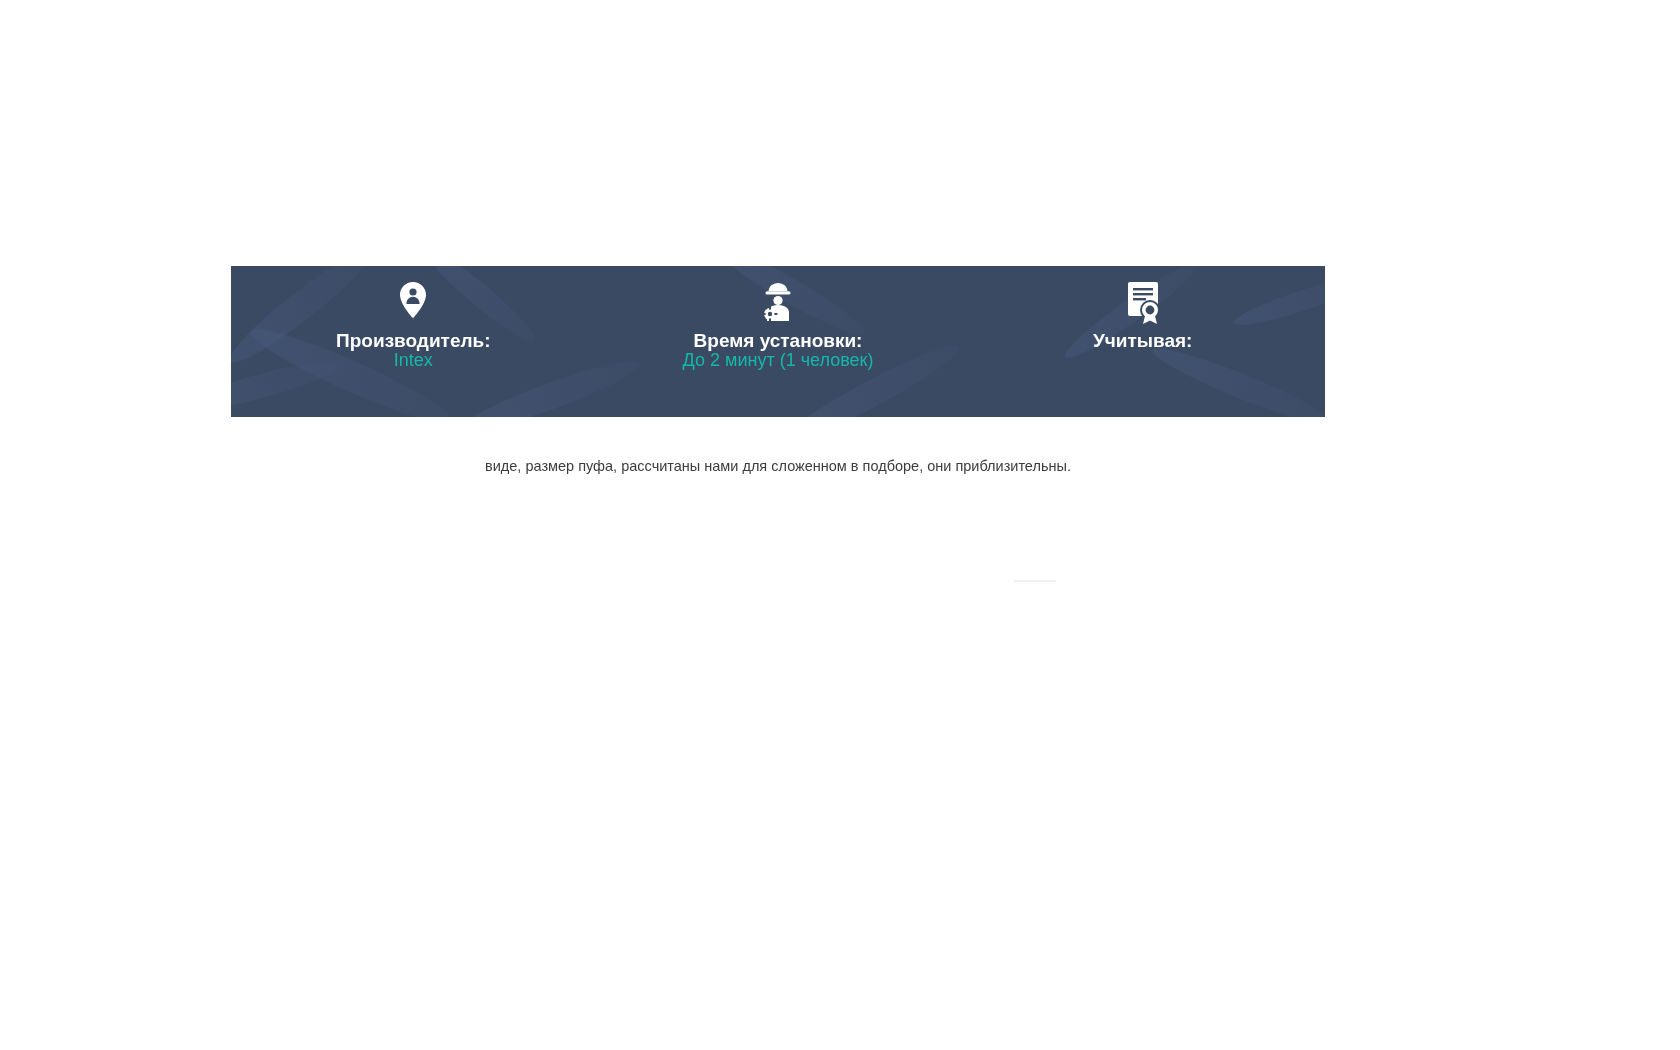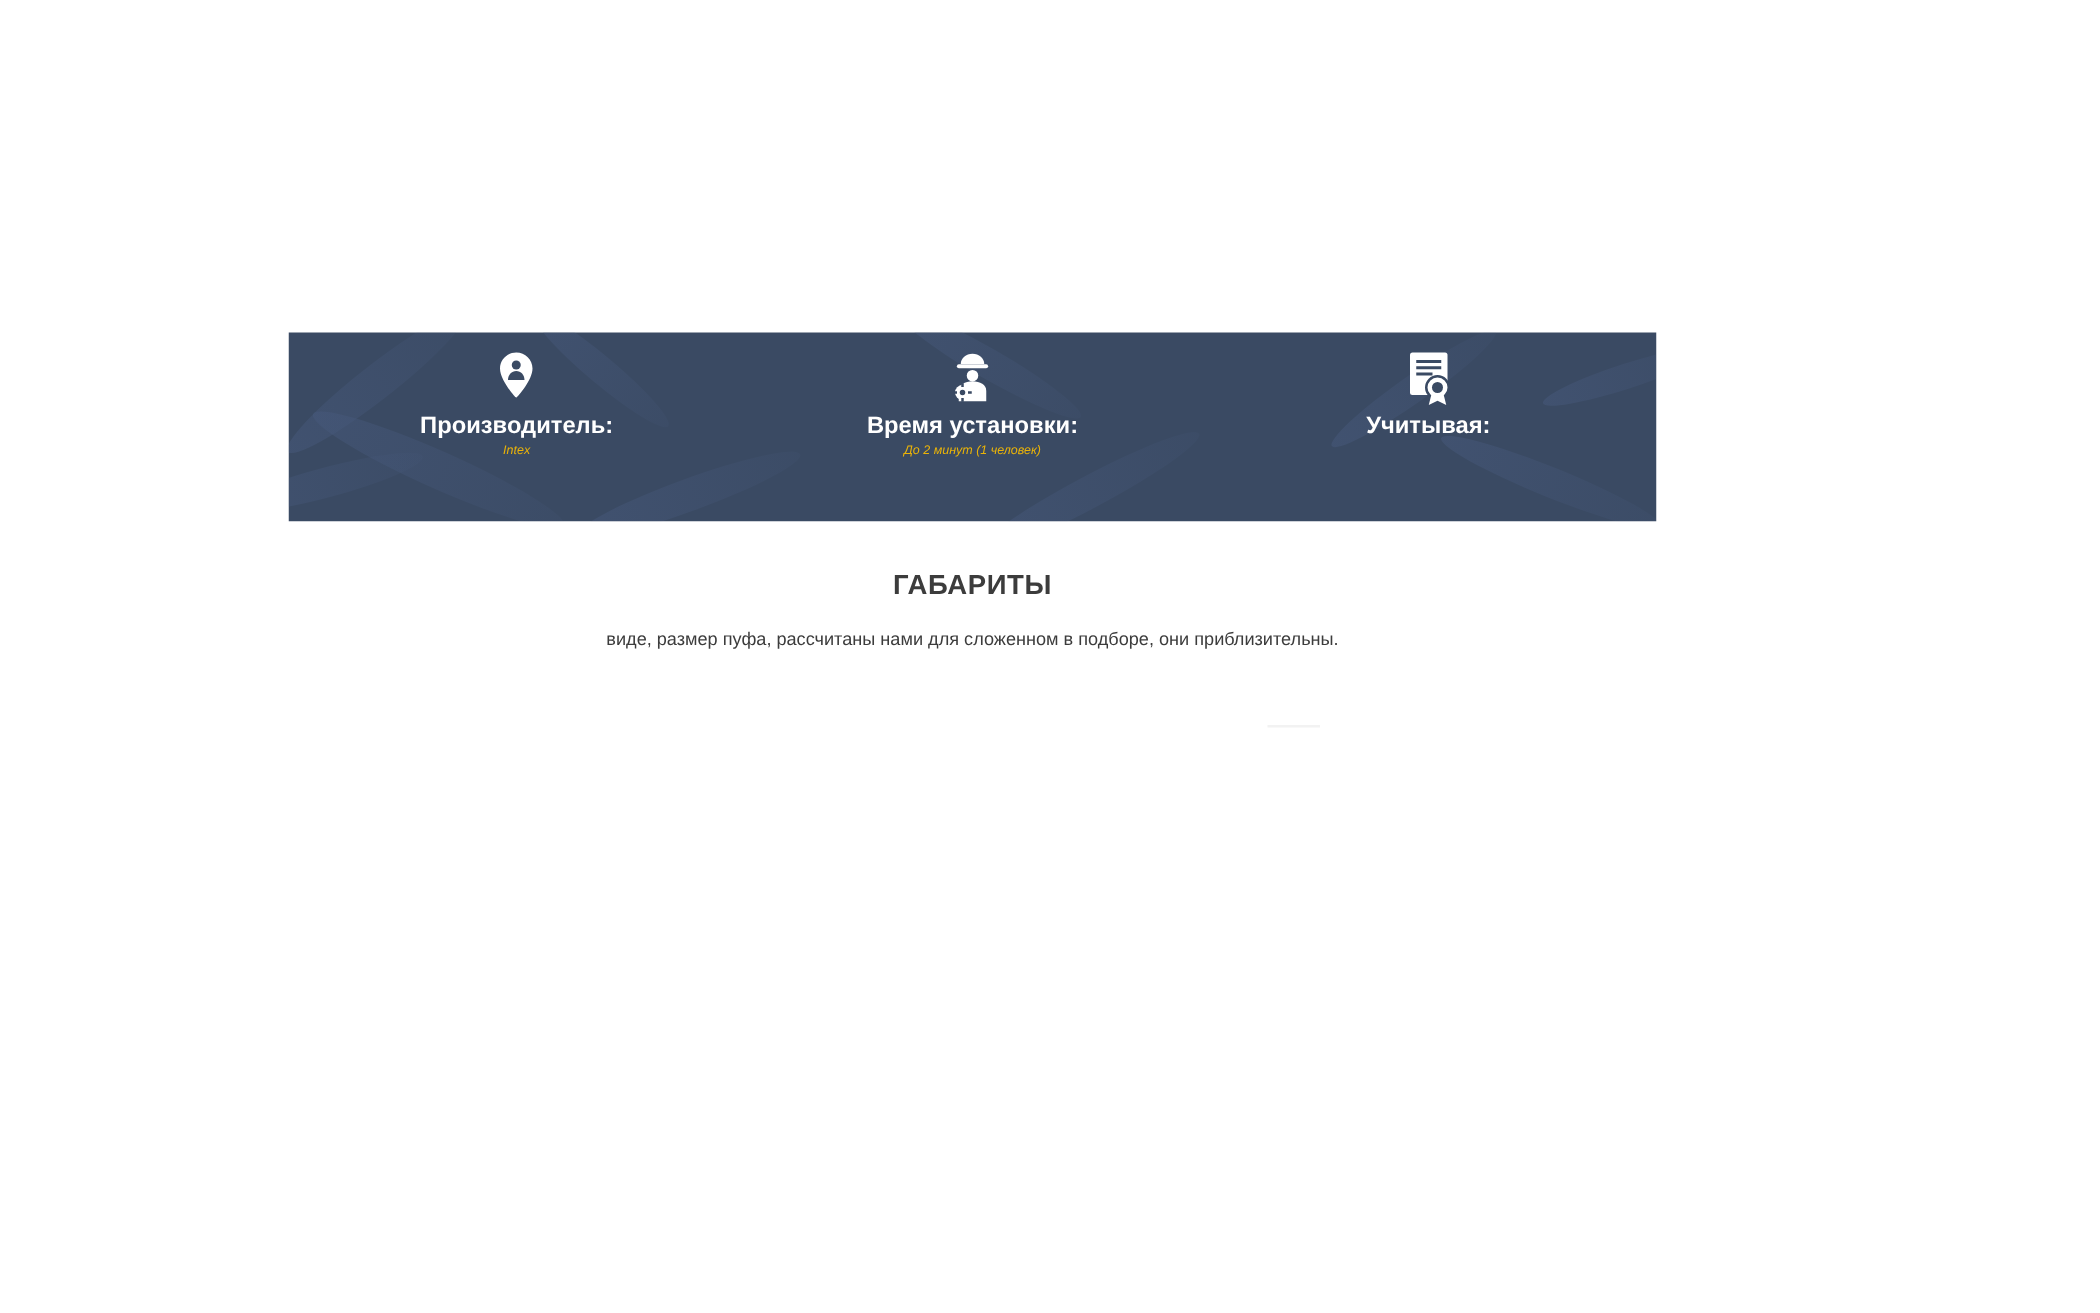--- a/index.html
+++ b/index.html
@@ -65,26 +65,25 @@
   .feature-icon svg { display: block; }
   .feature-title {
     color: #ffffff;
     font-size: 19px;
     line-height: 22px;
     text-align: center;
     white-space: nowrap;
     font-weight: bold;
   }
   .feature-text {
-    color: #eab308;
-    font-size: 10px;
+    color: #14b8a6;
+    font-size: 18px;
     line-height: 17px;
     text-align: center;
     max-width: 300px;
-    font-style: italic;
   }
 
   
   .dims-section {
     position: absolute;
     left: 231px;
     top: 455px;
     width: 1094px;
     text-align: center;
   }
@@ -193,21 +192,20 @@
             <path d="M23 36l-2 8 7-3.5 7 3.5-2-8z" fill="#ffffff"></path>
           </svg>
         </div>
         <div class="feature-title">Учитывая:</div>
       </div>
 
     </div>
   </div>
 
   <div class="dims-section">
-    <h2 class="dims-title">ГАБАРИТЫ</h2>
     <div class="dims-note">
       <span class="line-justify">виде, размер пуфа, рассчитаны нами для сложенном в подборе, они приблизительны.</span>
     </div>
   </div>
 
   <div class="faint-mark"></div>
 
 </div>
 
 </body></html>

